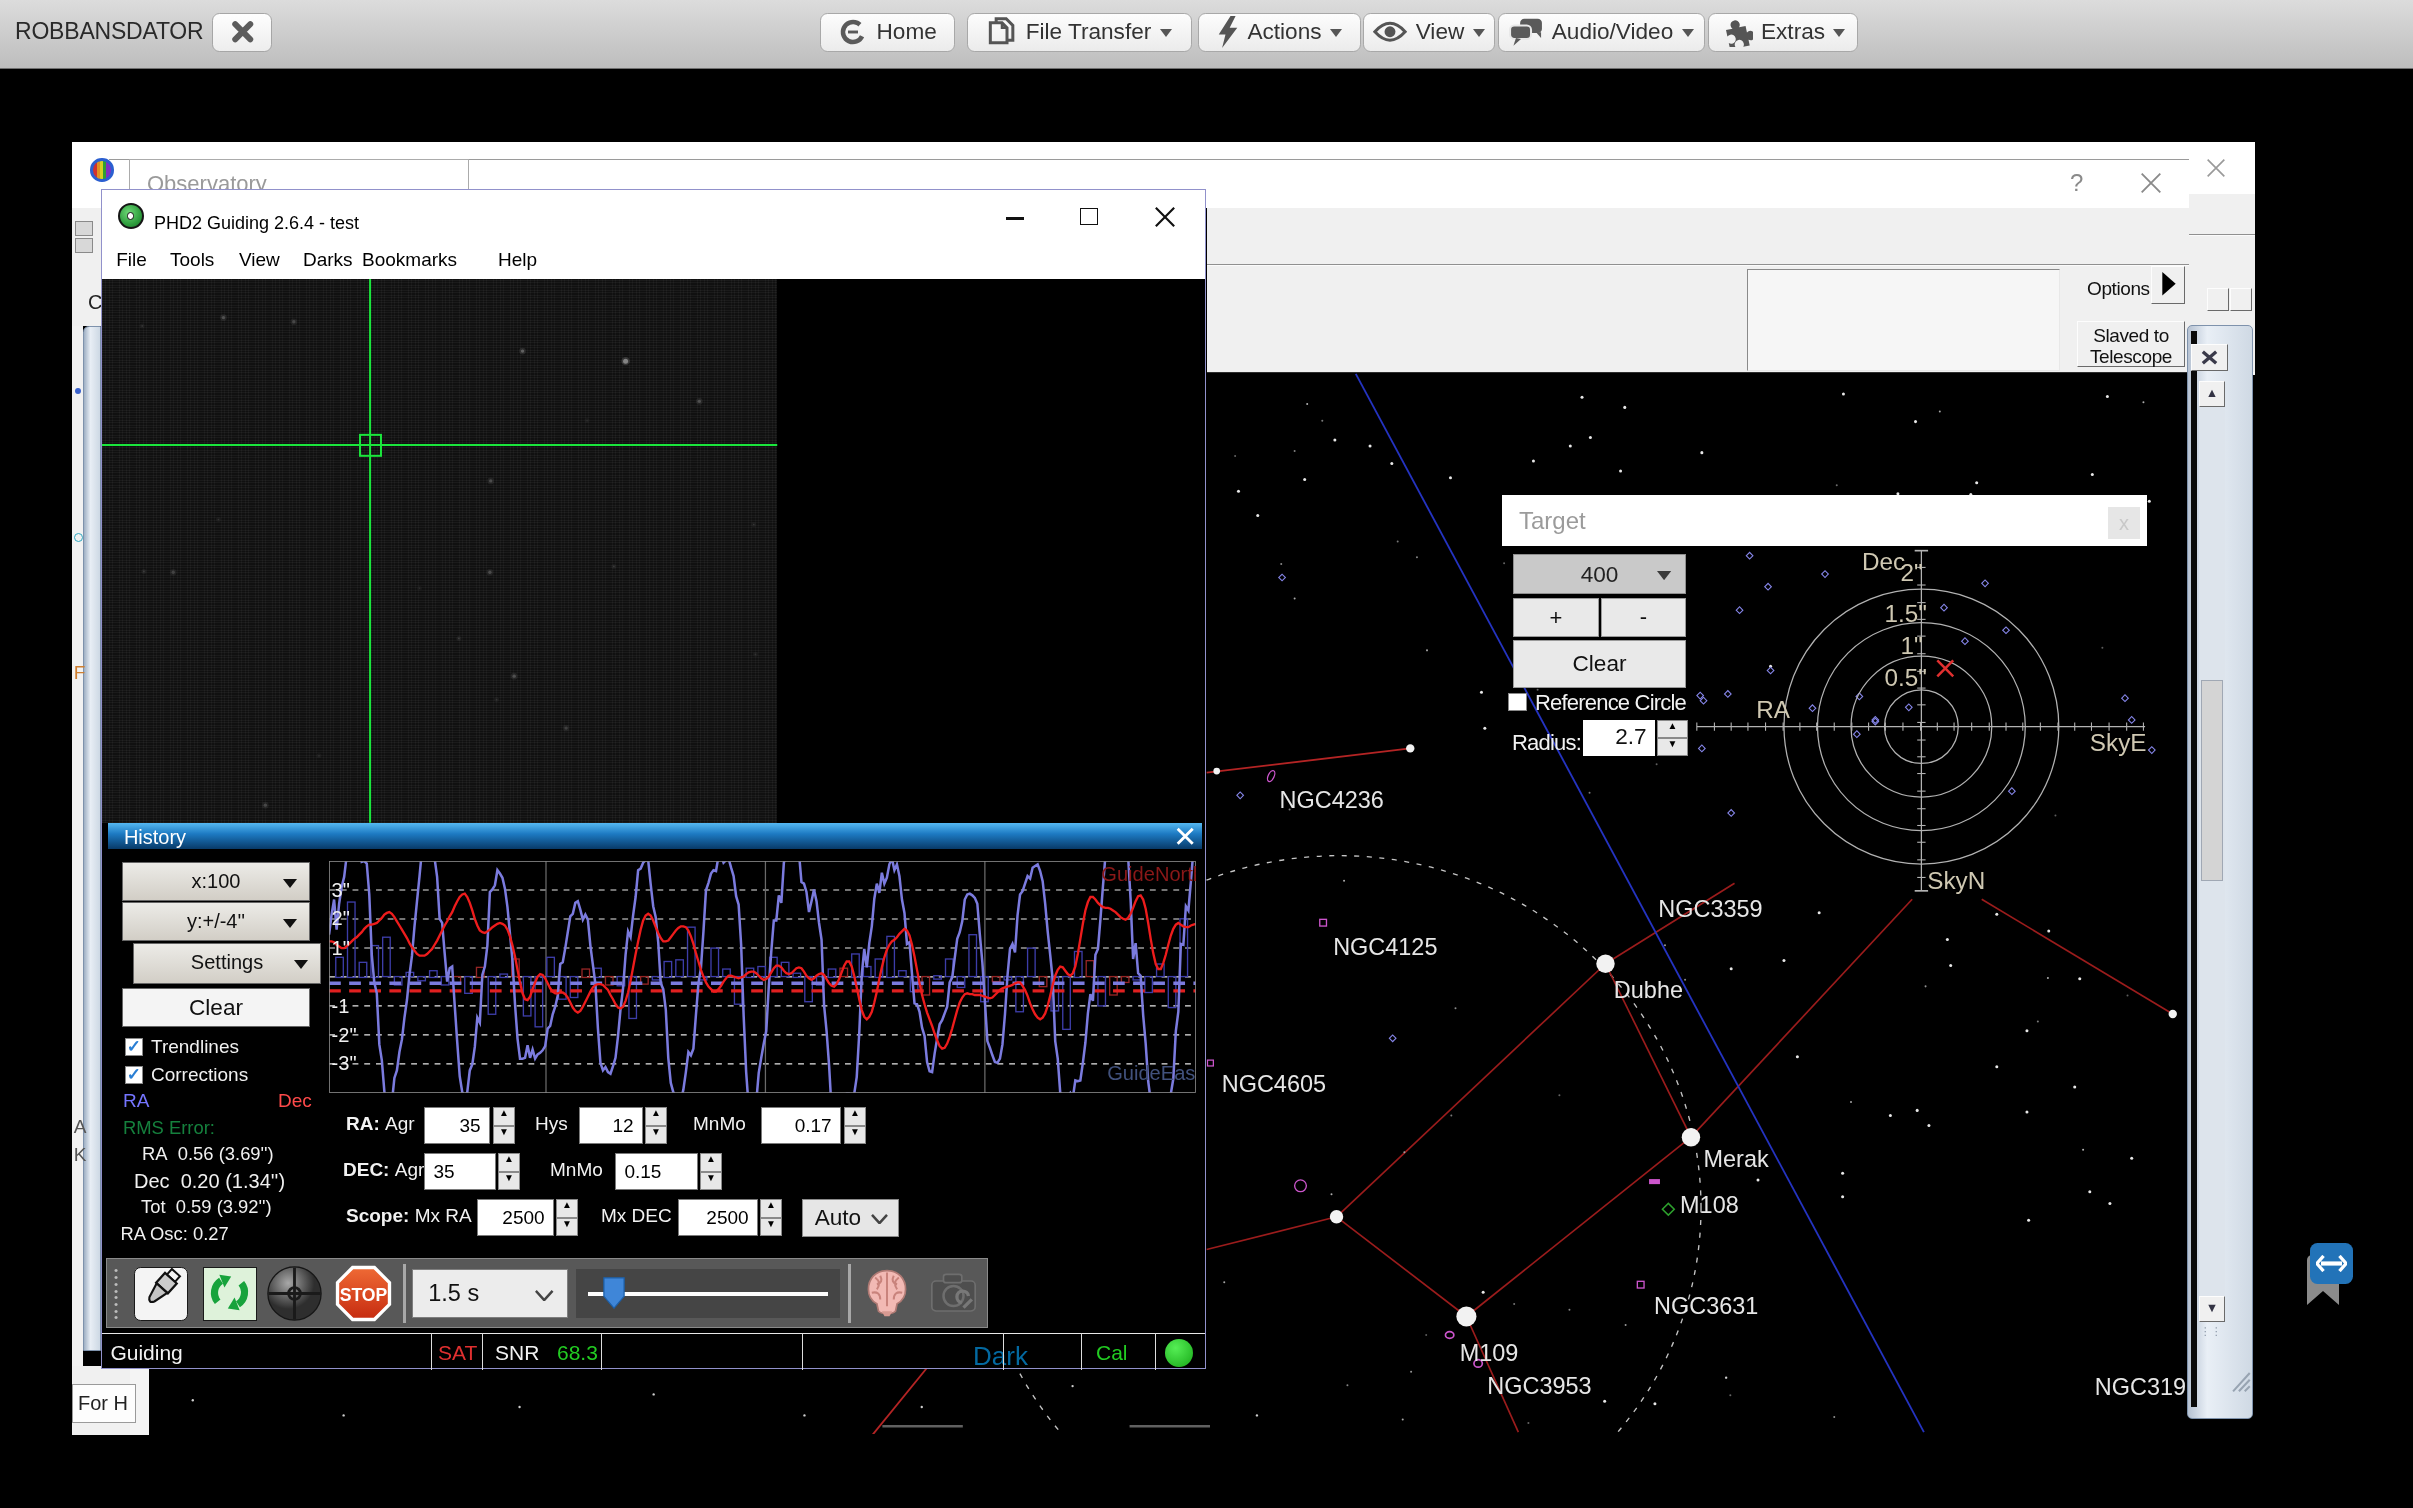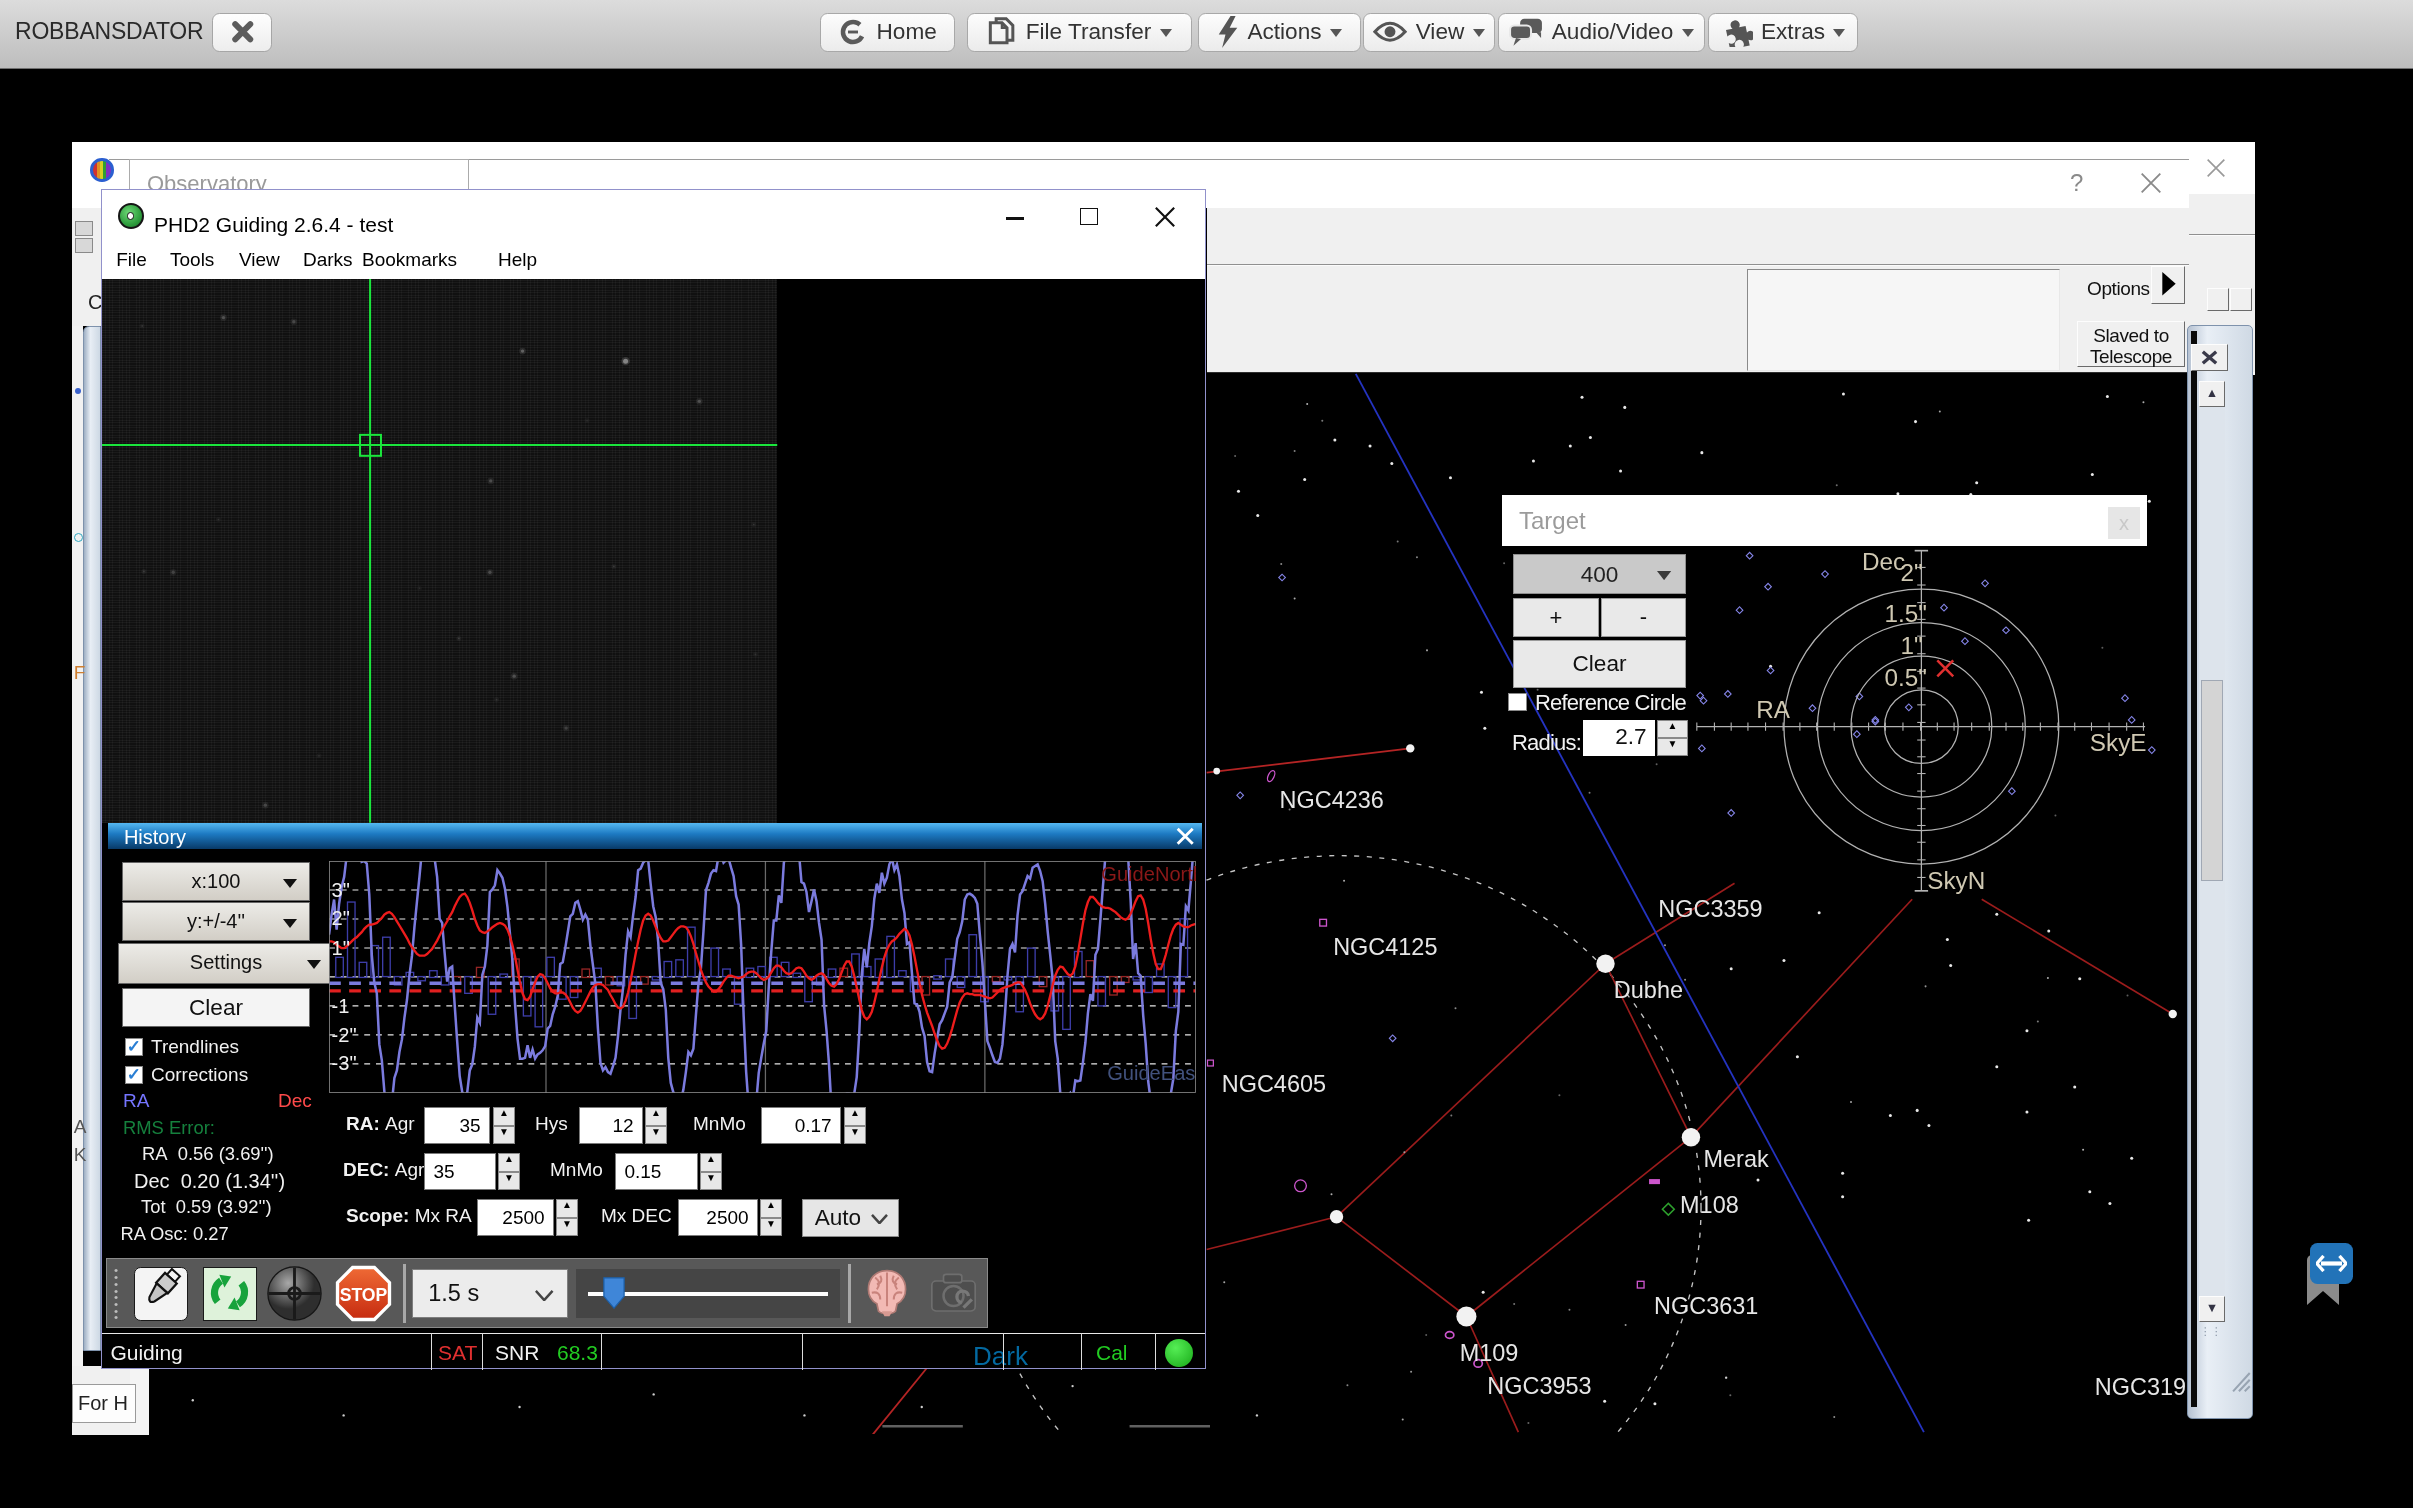--- a/index.html
+++ b/index.html
@@ -419,21 +419,21 @@
       </svg>
   </div>
 </div>
 
 <div class="abs" style="left:101px;top:189px;width:1105px;height:1180px;background:#000;border:1.3px solid #9191cb">
   <div class="abs" style="left:0;top:0;width:1103px;height:89px;background:#fff"></div>
 
   <div class="abs" style="left:16px;top:13.4px;width:26px;height:26px;border-radius:50%;background:radial-gradient(circle at 40% 35%,#6fd877,#2f9e3e 60%,#187028);border:2.5px solid #151515">
     <div class="abs" style="left:6.7px;top:6.7px;width:7.5px;height:7.5px;border-radius:50%;background:#fff;border:1.7px solid #111"></div>
   </div>
-  <div class="abs" style="left:52px;top:22.6px;font-size:21px;color:#000">PHD2 Guiding 2.6.4 - test</div>
+  <div class="abs" style="left:52px;top:22.6px;font-size:18px;color:#000">PHD2 Guiding 2.6.4 - test</div>
   <div class="abs" style="left:904px;top:27px;width:17.6px;height:2.9px;background:#111"></div>
   <div class="abs" style="left:978px;top:17.6px;width:17.6px;height:17.6px;border:1.7px solid #111"></div>
   <svg class="abs" style="left:1053px;top:17px" width="20" height="20" viewBox="0 0 24 24">
       <path d="M1 1 L23 23 M23 1 L1 23" stroke="#111" stroke-width="2.6"></path>
     </svg>
 
   <div class="abs" style="left:14.2px;top:59px;font-size:19px;color:#000">File</div>
   <div class="abs" style="left:68px;top:59px;font-size:19px;color:#000">Tools</div>
   <div class="abs" style="left:137px;top:59px;font-size:19px;color:#000">View</div>
   <div class="abs" style="left:201px;top:59px;font-size:19px;color:#000">Darks</div>
@@ -495,21 +495,21 @@
 
   <div class="abs" style="left:5.9px;top:633px;width:1094px;height:26px;background:linear-gradient(#55b8f2 0%,#1d7ac2 42%,#083a68 100%)">
     <div class="abs" style="left:16px;top:3.4px;font-size:20px;color:#fff">History</div>
     <svg class="abs" style="left:1068px;top:4.2px" width="18.4" height="18.4" viewBox="0 0 22 22">
         <path d="M2 2 L20 20 M20 2 L2 20" stroke="#fff" stroke-width="3.4"></path>
       </svg>
   </div>
 
   <div class="abs hbtn" style="left:20px;top:672px;width:188px;height:39px">x:100</div>
   <div class="abs hbtn" style="left:20px;top:712px;width:188px;height:39px">y:+/-4''</div>
-  <div class="abs hbtn" style="left:16px;top:753px;width:216px;height:41px">Settings</div>
+  <div class="abs hbtn" style="left:31px;top:753px;width:188px;height:41px">Settings</div>
   <div class="abs" style="left:20px;top:798px;width:188px;height:39px;background:#f4f4f4;border:0.8px solid #666;color:#111;font-size:22.6px;text-align:center;line-height:38px">Clear</div>
 
   <div class="abs cb" style="left:22.6px;top:848px"><span>✓</span></div>
   <div class="abs" style="left:49px;top:846px;font-size:19px;color:#f0f0f0">Trendlines</div>
   <div class="abs cb" style="left:22.6px;top:876px"><span>✓</span></div>
   <div class="abs" style="left:49px;top:874px;font-size:19px;color:#f0f0f0">Corrections</div>
   <div class="abs" style="left:21px;top:900px;font-size:19px;color:#7575ff">RA</div>
   <div class="abs" style="left:176px;top:900px;font-size:19px;color:#ff4a4a">Dec</div>
   <div class="abs" style="left:21px;top:927px;font-size:18.4px;color:#15803d">RMS Error:</div>
   <div class="abs" style="left:40px;top:953px;font-size:18.4px;color:#f0f0f0">RA&nbsp; 0.56 (3.69'')</div>

